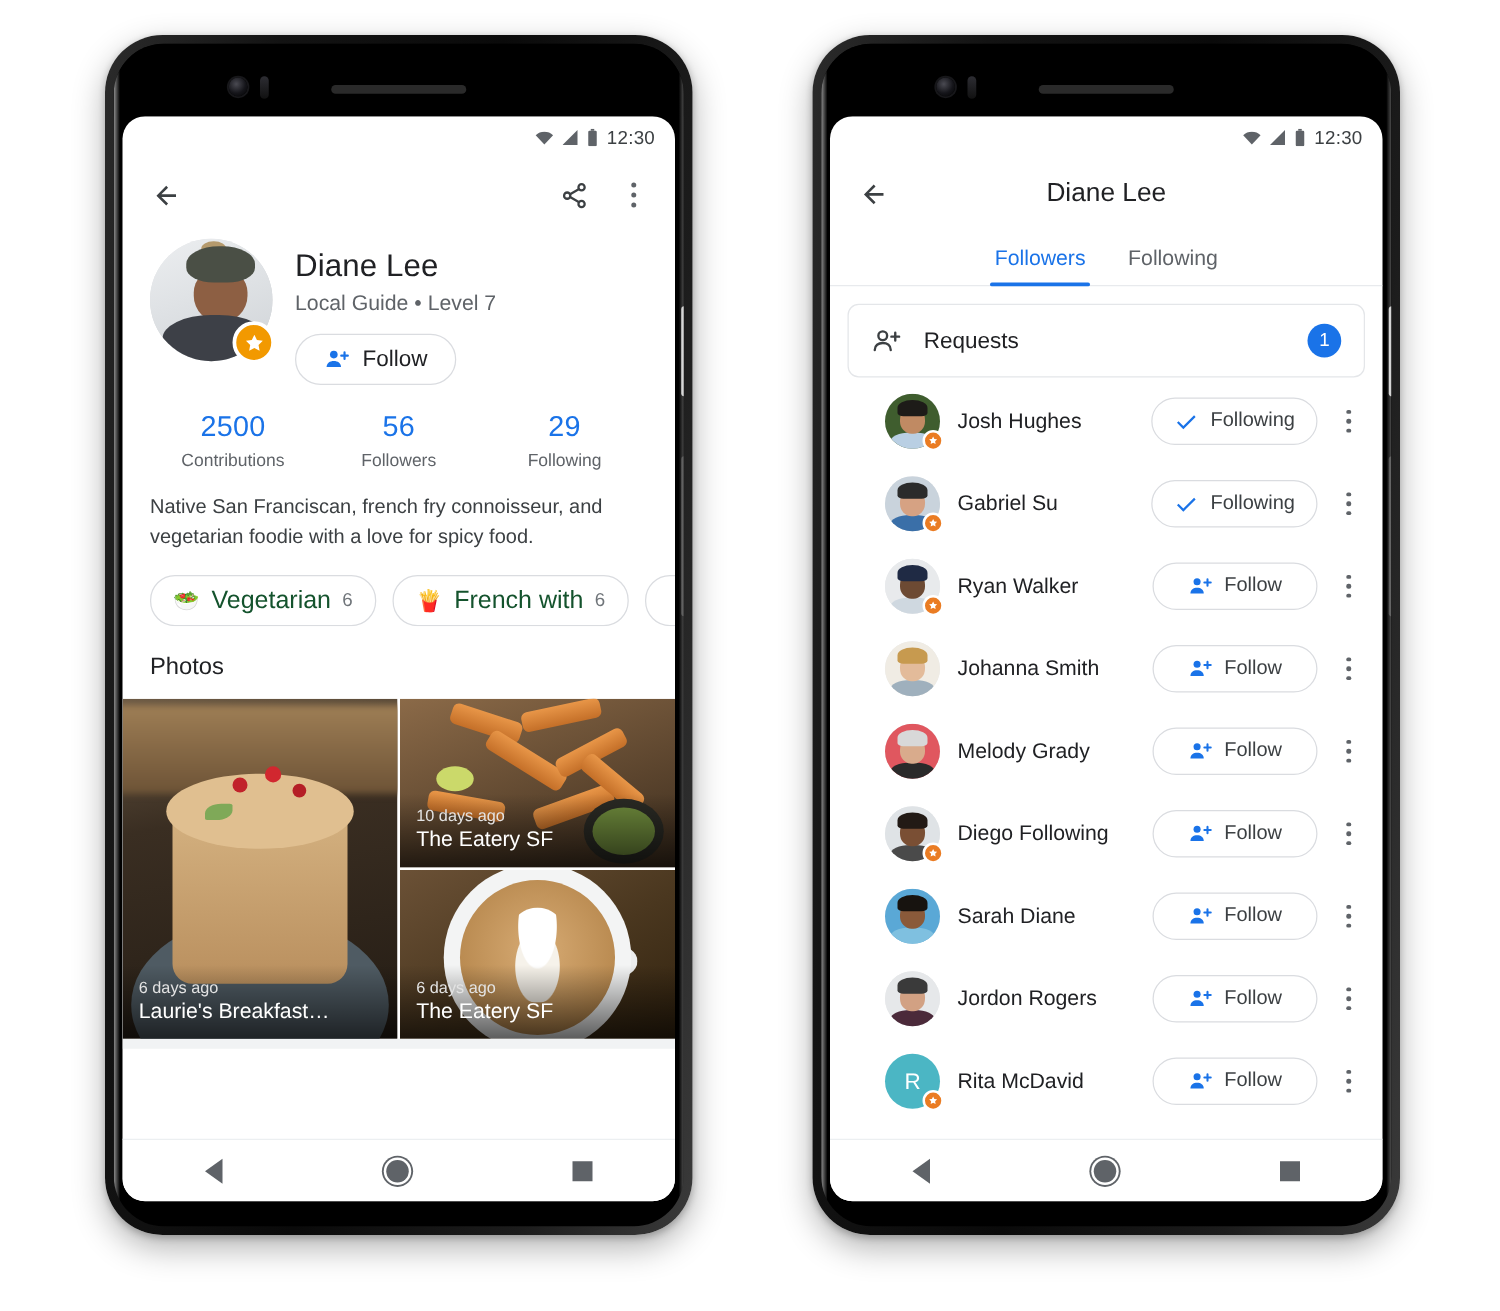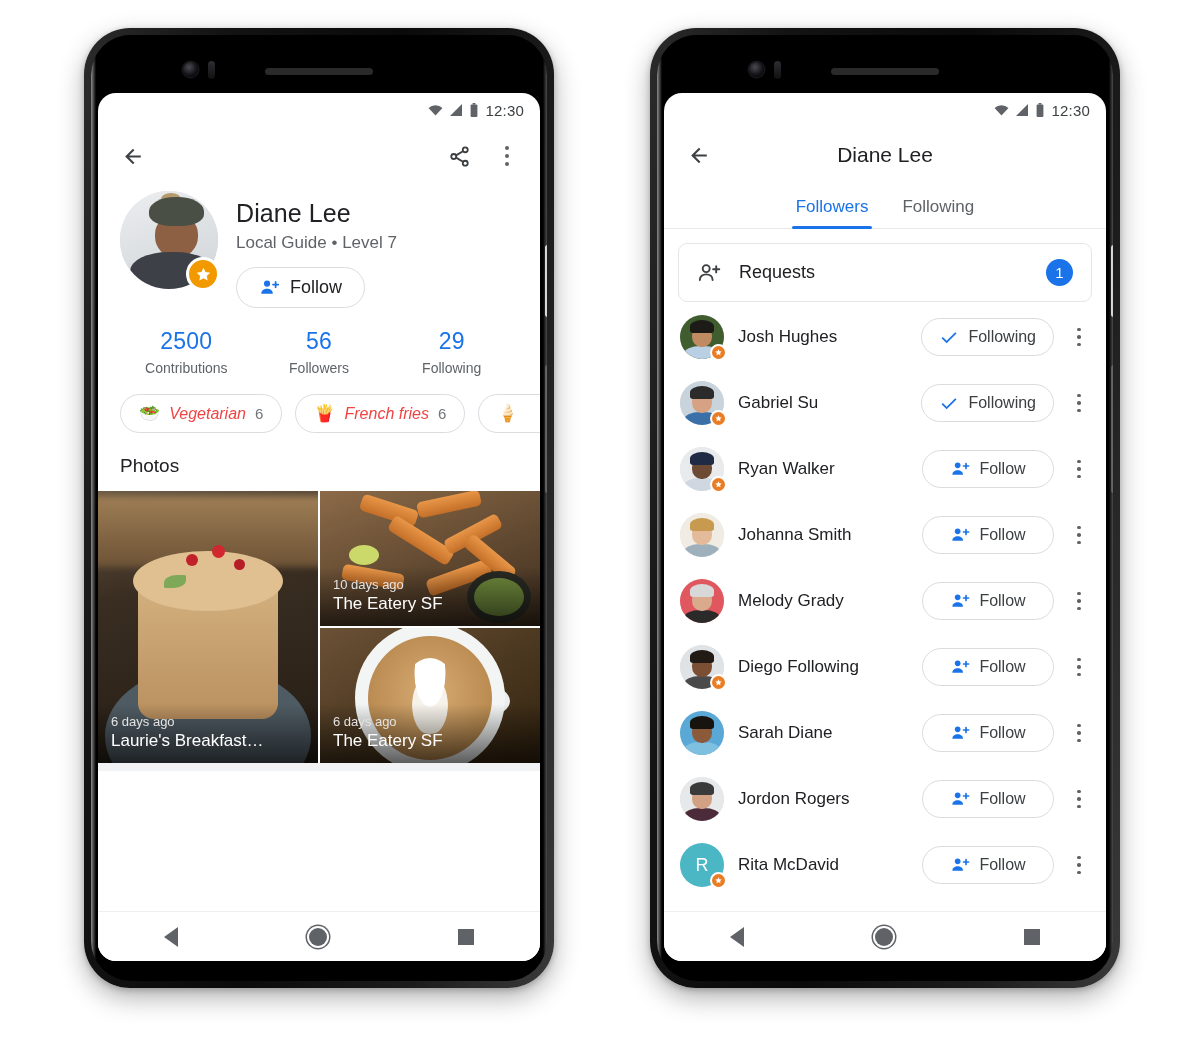--- a/index.html
+++ b/index.html
@@ -125,21 +125,21 @@
   .stat-lbl { font-size: 14px; color:#5f6368; margin-top: 5px; }
 
   .bio { padding: 18px 22px 0 22px; font-size: 16px; line-height: 1.5; color:#3c4043; }
 
   .chips { display:flex; gap: 13px; padding: 18px 22px 0 22px; overflow:hidden; }
   .chip {
     display:flex; align-items:center; gap:9px; flex:0 0 auto;
     border:1px solid #dadce0; border-radius:20px; padding: 8px 18px;
     background:#fff; cursor:pointer; white-space:nowrap;
   }
-  .chip-txt { font-size: 16px; color:#ef4444;font-style:italic; }
+  .chip-txt { font-size: 20px; color:#14532d; }
   .chip-cnt { font-size: 15px; color:#70757a; }
 
   .sec-title { padding: 22px 22px 14px 22px; font-size: 19px; color:#202124; }
 
   .photo-grid { display:flex; gap: 2px; padding: 0; height: 272px; }
   .pg-left { width: 50%; position:relative; overflow:hidden; }
   .pg-right { width: 50%; display:flex; flex-direction:column; gap:2px; }
   .pg-cell { position:relative; overflow:hidden; flex:1;padding-left:35px; }
 
   .ph-pancake { position:absolute; inset:0; background: linear-gradient(170deg,#6b5944 0%,#3a2e22 35%,#241c14 100%); }
@@ -193,21 +193,21 @@
   .requests {
     margin: 14px 14px 0 14px; border:1px solid #e4e6e9; border-radius:9px;
     display:flex; align-items:center; padding: 15px 18px; gap: 18px; cursor:pointer;
   }
   .req-label { flex:1; font-size: 18px; color:#202124; }
   .req-badge {
     width: 27px; height: 27px; border-radius:50%; background:#1A73E8; color:#fff;
     display:flex; align-items:center; justify-content:center; font-size:15px;
   }
 
-  .flist { padding-top: 2px; }
+  .flist { padding-top: 2px; margin-left: 28px; }
   .frow { display:flex; align-items:center; padding: 11px 16px; gap: 14px; }
   .fav-wrap { position:relative; width:44px; height:44px; flex:0 0 auto; }
   .fav { width:44px; height:44px; border-radius:50%; overflow:hidden; position:relative; background:#e7e9eb; }
   .fav-badge {
     position:absolute; right:-3px; bottom:-2px; width:17px; height:17px; border-radius:50%;
     background:#EA7C23; border:2px solid #fff; display:flex; align-items:center; justify-content:center;
   }
   .fav-initial { width:44px;height:44px;border-radius:50%; background:#4BB6C4; color:#fff;
                  display:flex; align-items:center; justify-content:center; font-size:18px; }
   .fname { flex:1; font-size: 17px; color:#202124; }
@@ -329,30 +329,31 @@
             <div class="stat">
               <div class="stat-num">56</div>
               <div class="stat-lbl">Followers</div>
             </div>
             <div class="stat">
               <div class="stat-num">29</div>
               <div class="stat-lbl">Following</div>
             </div>
           </div>
 
+          <div class="bio">Native San Franciscan, french fry connoisseur, and vegetarian foodie with a love for spicy food.</div>
 
           <div class="chips">
             <div class="chip">
               <span style="font-size:17px;">🥗</span>
               <span class="chip-txt">Vegetarian</span>
               <span class="chip-cnt">6</span>
             </div>
             <div class="chip">
               <span style="font-size:17px;">🍟</span>
-              <span class="chip-txt">French fries</span>
+              <span class="chip-txt">French with</span>
               <span class="chip-cnt">6</span>
             </div>
             <div class="chip" style="padding-right:40px;">
               <span style="font-size:17px;">🍦</span>
             </div>
           </div>
 
           <div class="sec-title">Photos</div>
 
           <div class="photo-grid">

